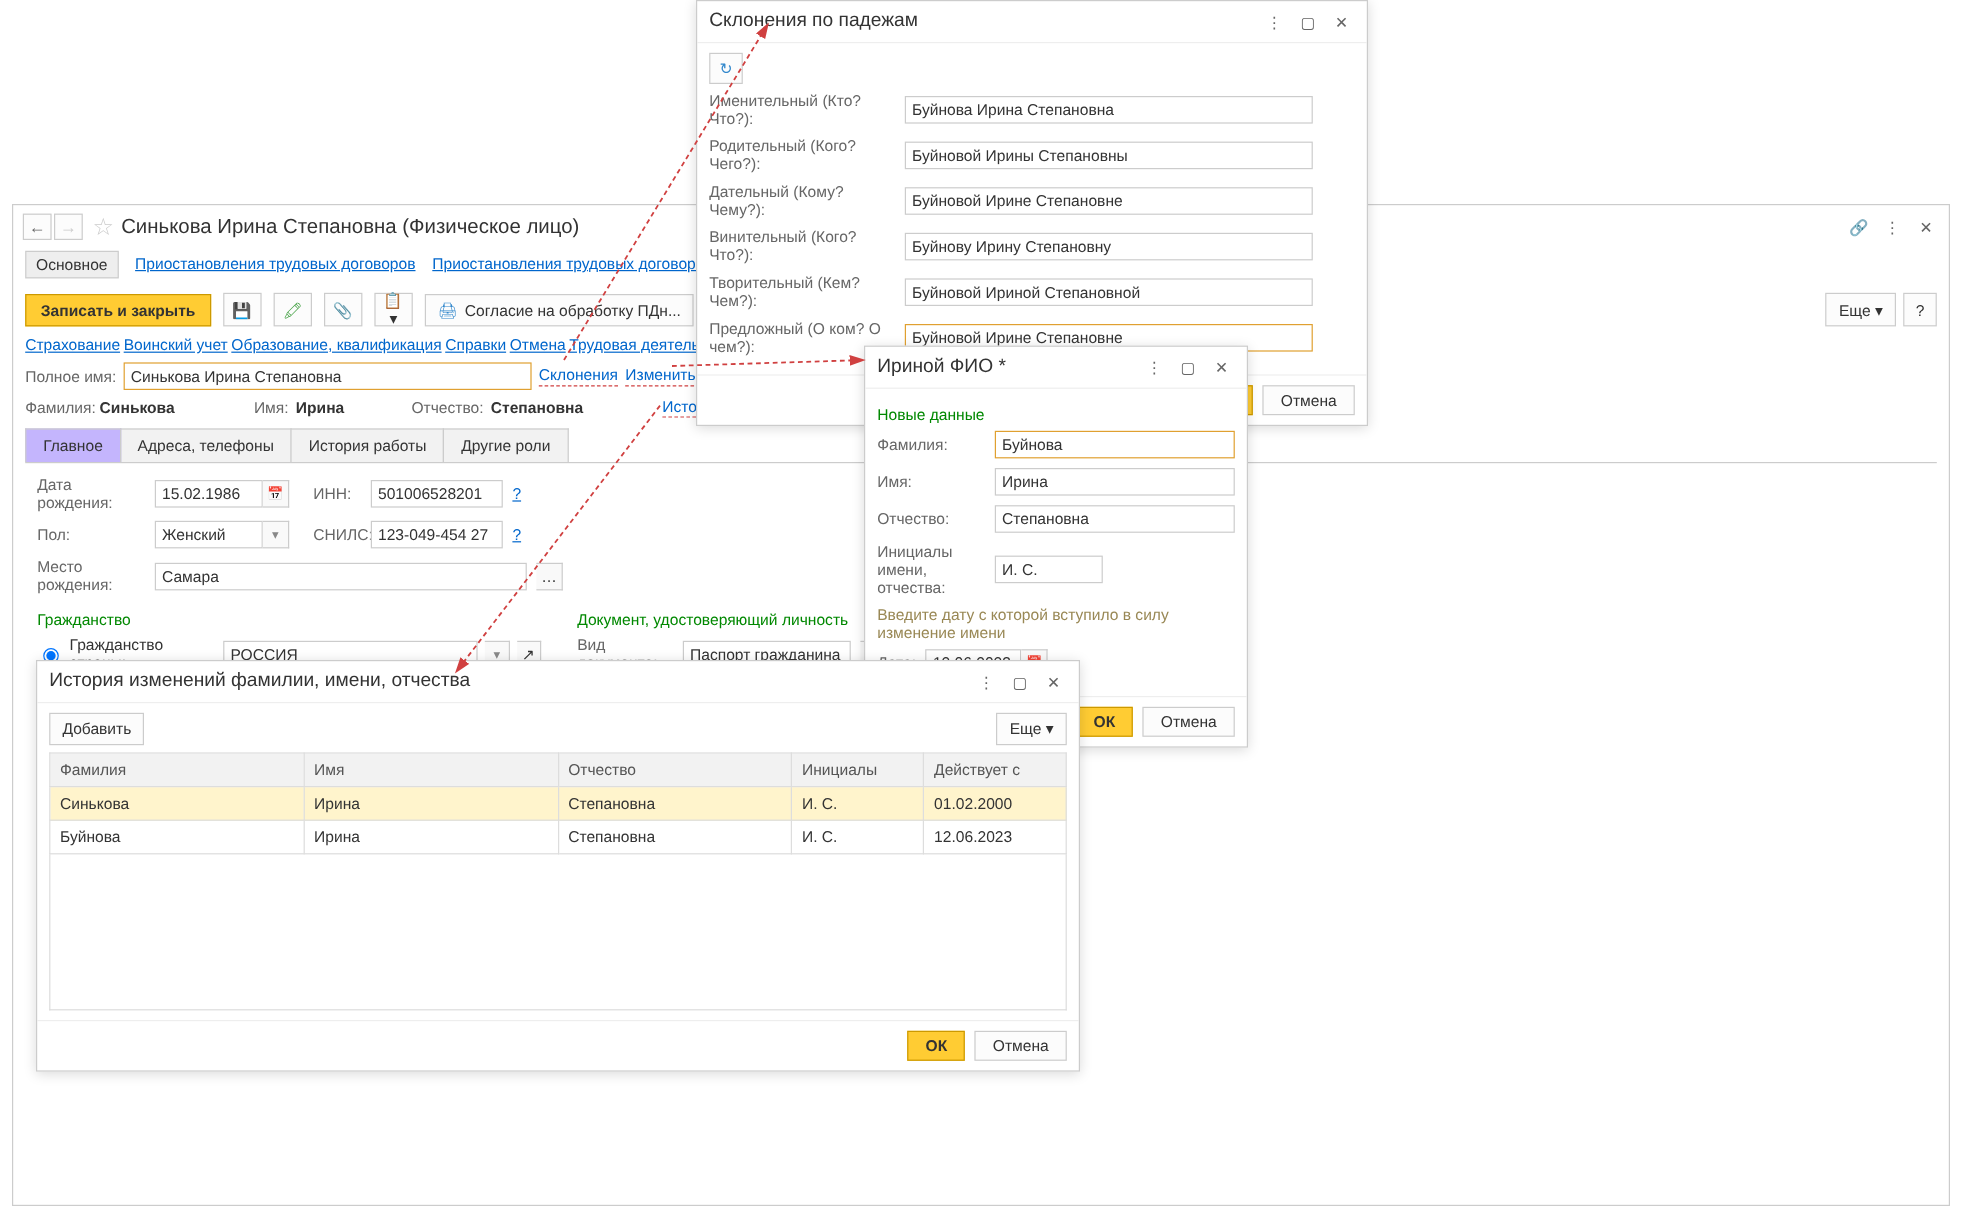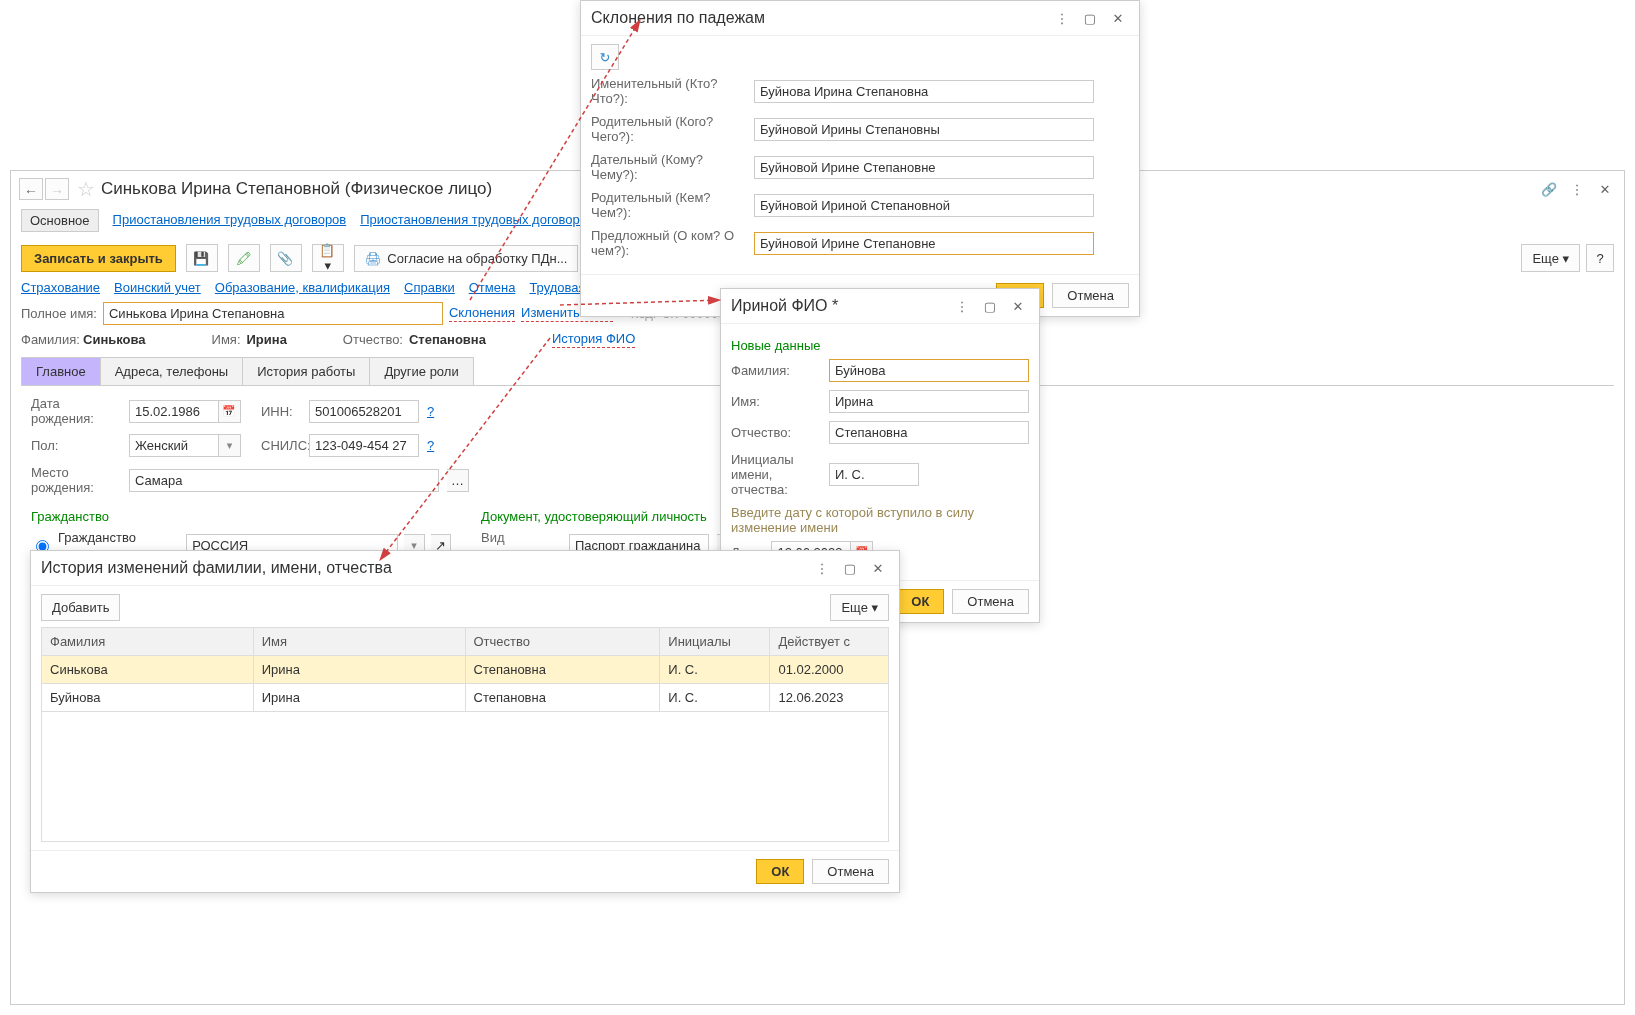--- a/index.html
+++ b/index.html
@@ -21,21 +21,21 @@
 .nav-links a { padding: 3px 0; }
 
 .toolbar { display: flex; gap: 10px; padding: 4px 10px; align-items: center; }
 .btn-primary { background: #ffcc33; border: 1px solid #cc9900; padding: 5px 12px; font-weight: bold; color: #333; cursor: pointer; }
 .btn-icon { width: 32px; height: 28px; border: 1px solid #ccc; background: #fcfcfc; display: inline-flex; align-items: center; justify-content: center; cursor: pointer; }
 .btn-text { border: 1px solid #ccc; background: #fcfcfc; padding: 5px 10px; cursor: pointer; display: inline-flex; align-items: center; gap: 6px; }
 .btn-more { border: 1px solid #ccc; background: #fcfcfc; padding: 5px 10px; cursor: pointer; }
 .btn-help { border: 1px solid #ccc; background: #fcfcfc; width: 28px; height: 28px; cursor: pointer; }
 .toolbar-right { margin-left: auto; display: flex; gap: 6px; }
 
-.sub-links { display: flex; gap: 14px; padding: 4px 10px; }
+.sub-links { display: flex; gap: 3px; padding: 4px 10px; }
 
 .form-row { display: flex; align-items: center; padding: 3px 10px; gap: 6px; }
 .form-label { color: #666; }
 input[type="text"], select { border: 1px solid #ccc; padding: 3px 5px; background: #fff; }
 .input-highlight { border: 1px solid #e0a030 !important; background: #fffce0; }
 .mid-label { color: #666; margin-left: 12px; }
 
 .tabs { display: flex; border-bottom: 1px solid #ccc; margin: 6px 10px 0 10px; }
 .tab { padding: 6px 14px; border: 1px solid #ccc; border-bottom: none; background: #f2f2f2; cursor: pointer; margin-right: -1px; }
 .tab.active { background: #c4b5fd; position: relative; z-index: 1; }
@@ -67,21 +67,21 @@
 svg.arrow-svg { position: absolute; pointer-events: none; }
 </style>
 </head>
 <body>
 
 <div class="main-window">
   <div class="main-header">
     <div class="nav-btn">←</div>
     <div class="nav-btn" style="color:#ccc">→</div>
     <span class="star">☆</span>
-    <span class="main-title">Синькова Ирина Степановной (Физическое лицо)</span>
+    <span class="main-title">Синькова Ирина Степановна (Физическое лицо)</span>
     <div class="header-right">
       <span class="icon-btn-plain">🔗</span>
       <span class="icon-btn-plain">⋮</span>
       <span class="icon-btn-plain">✕</span>
     </div>
   </div>
 
   <div class="nav-links">
     <a class="active">Основное</a>
     <a href="#">Приостановления трудовых договоров</a>
@@ -234,21 +234,25 @@
         </div>
         <div class="grid-row">
           <span class="form-label" style="width:155px">Родительный (Кого? Чего?):</span>
           <input type="text" class="" style="width: 340px;" value="Буйновой Ирины Степановны">
         </div>
         <div class="grid-row">
           <span class="form-label" style="width:155px">Дательный (Кому? Чему?):</span>
           <input type="text" class="" style="width: 340px;" value="Буйновой Ирине Степановне">
         </div>
         <div class="grid-row">
-          <span class="form-label" style="width:155px">Родительный (Кем? Чем?):</span>
+          <span class="form-label" style="width:155px">Винительный (Кого? Что?):</span>
+          <input type="text" class="" style="width: 340px;" value="Буйнову Ирину Степановну">
+        </div>
+        <div class="grid-row">
+          <span class="form-label" style="width:155px">Творительный (Кем? Чем?):</span>
           <input type="text" class="" style="width: 340px;" value="Буйновой Ириной Степановной">
         </div>
         <div class="grid-row">
           <span class="form-label" style="width:155px">Предложный (О ком? О чем?):</span>
           <input type="text" class="input-highlight" style="width: 340px;" value="Буйновой Ирине Степановне">
         </div>
       </div>
   </div>
   <div class="fw-footer">
     <button class="btn-ok">ОК</button>

